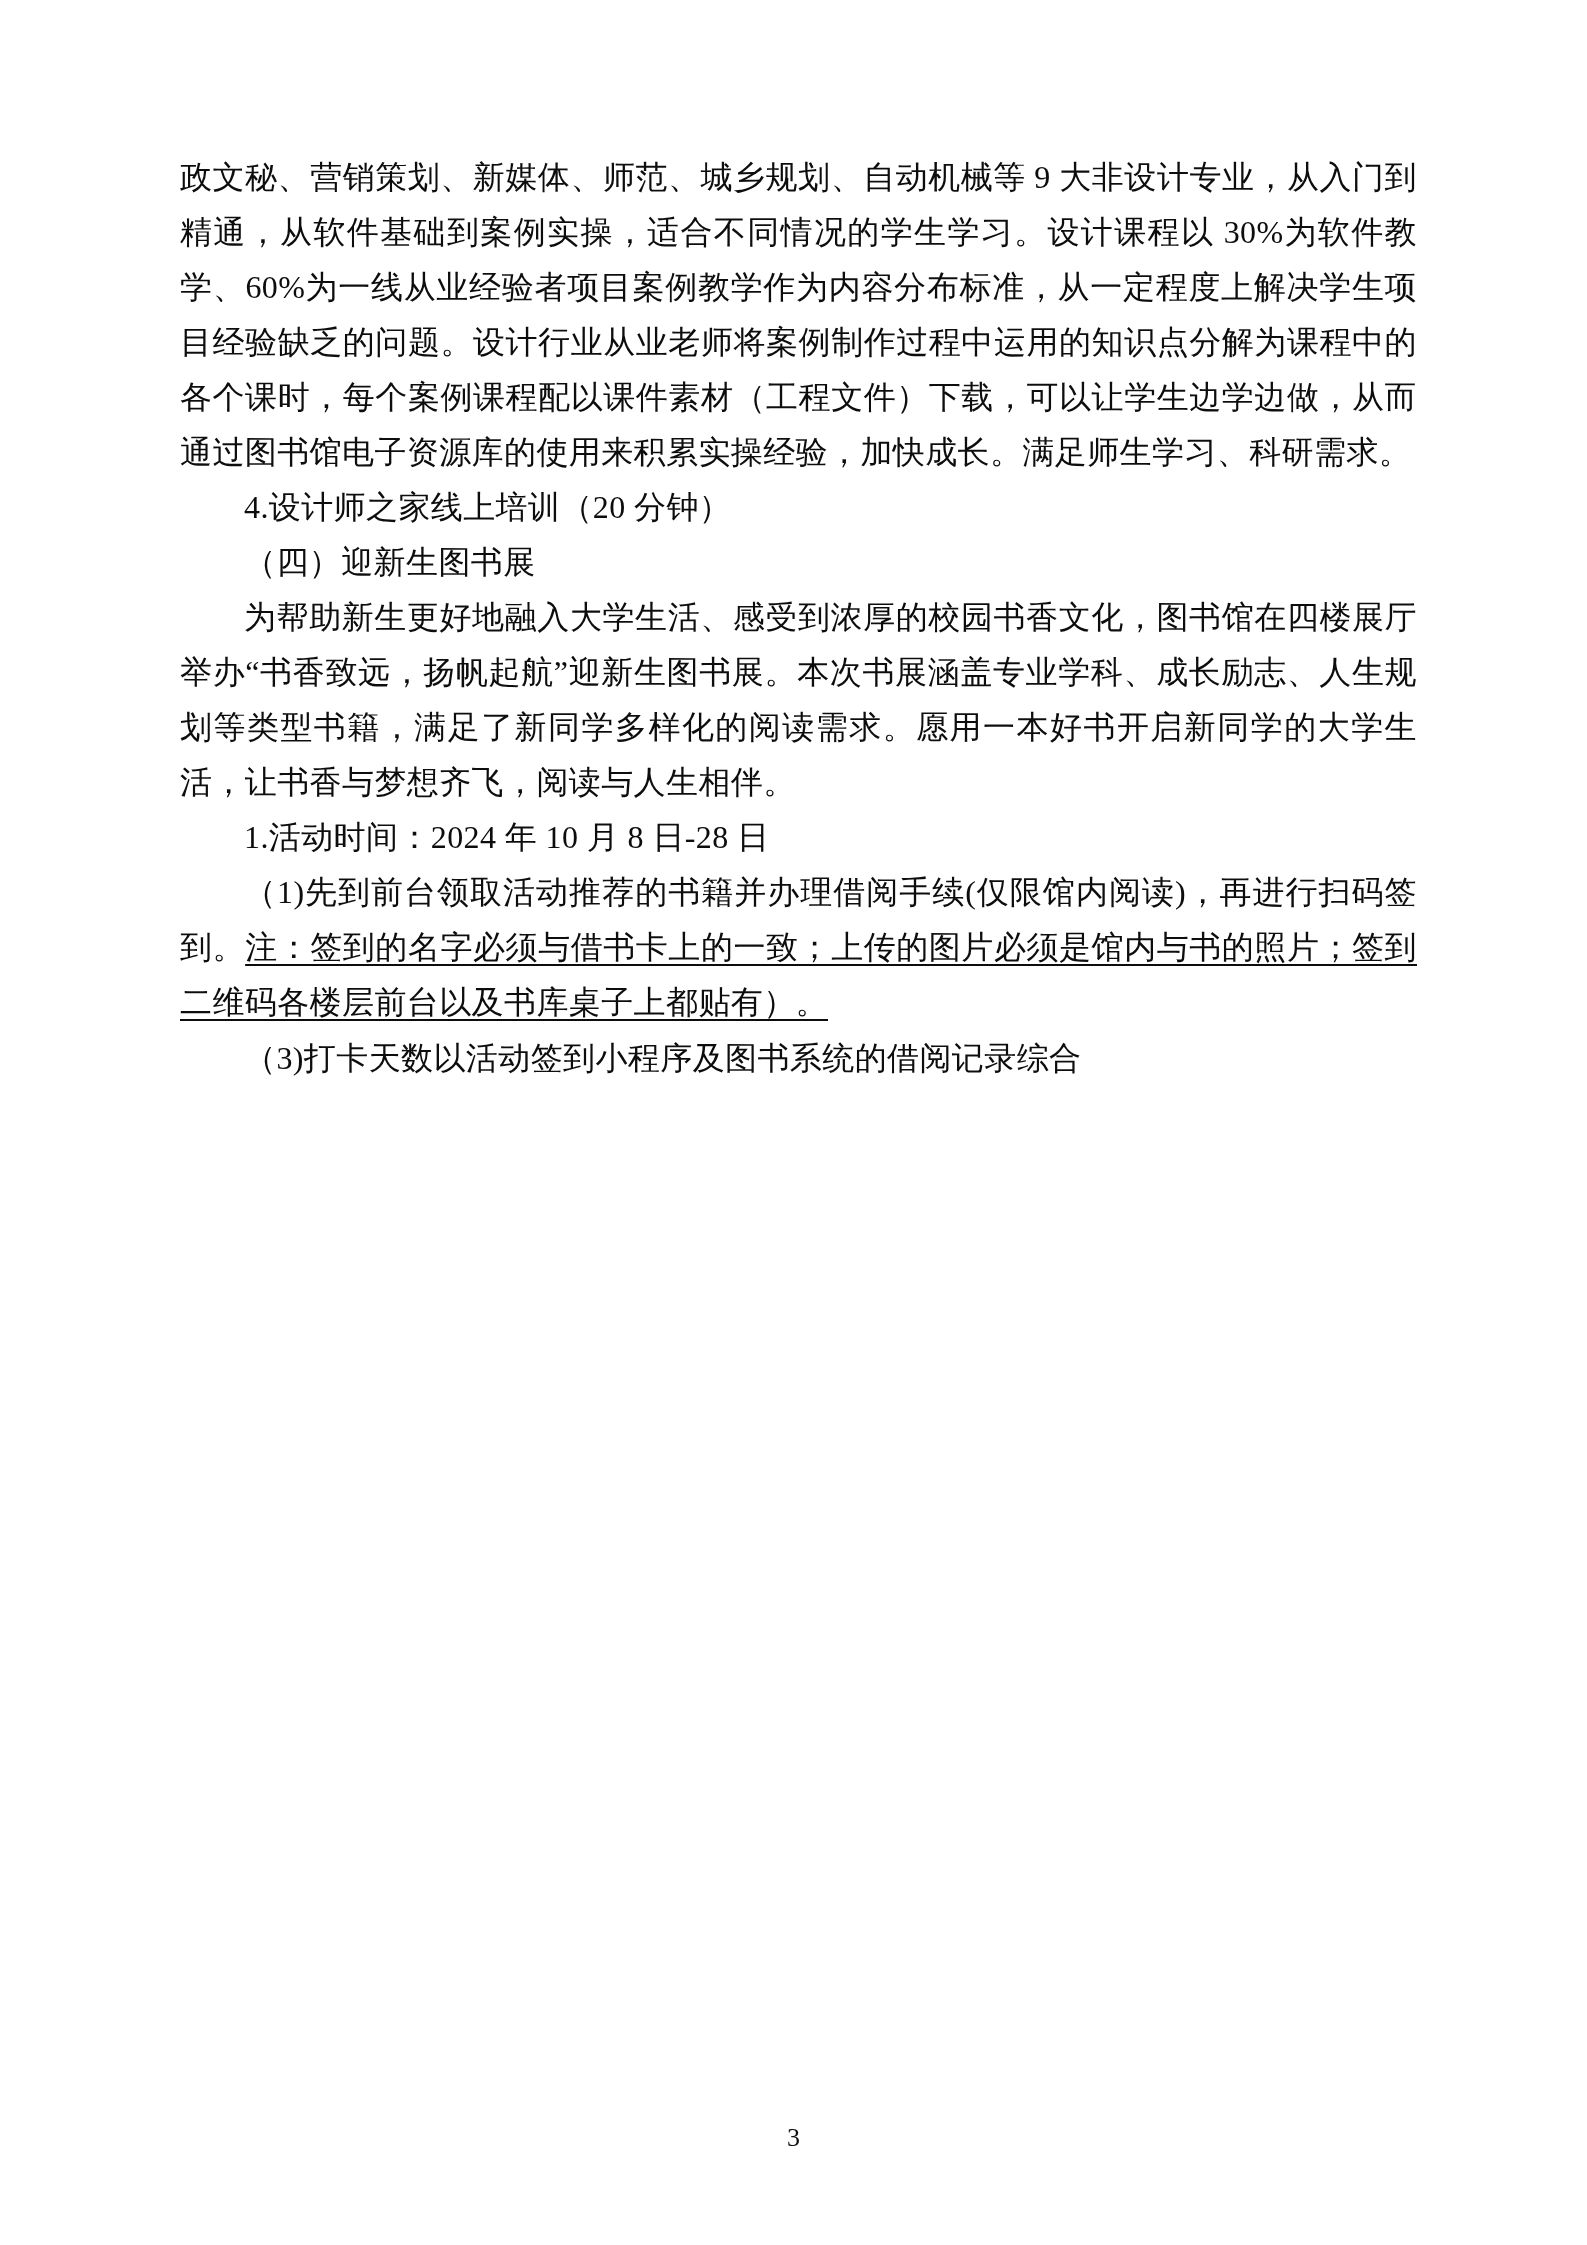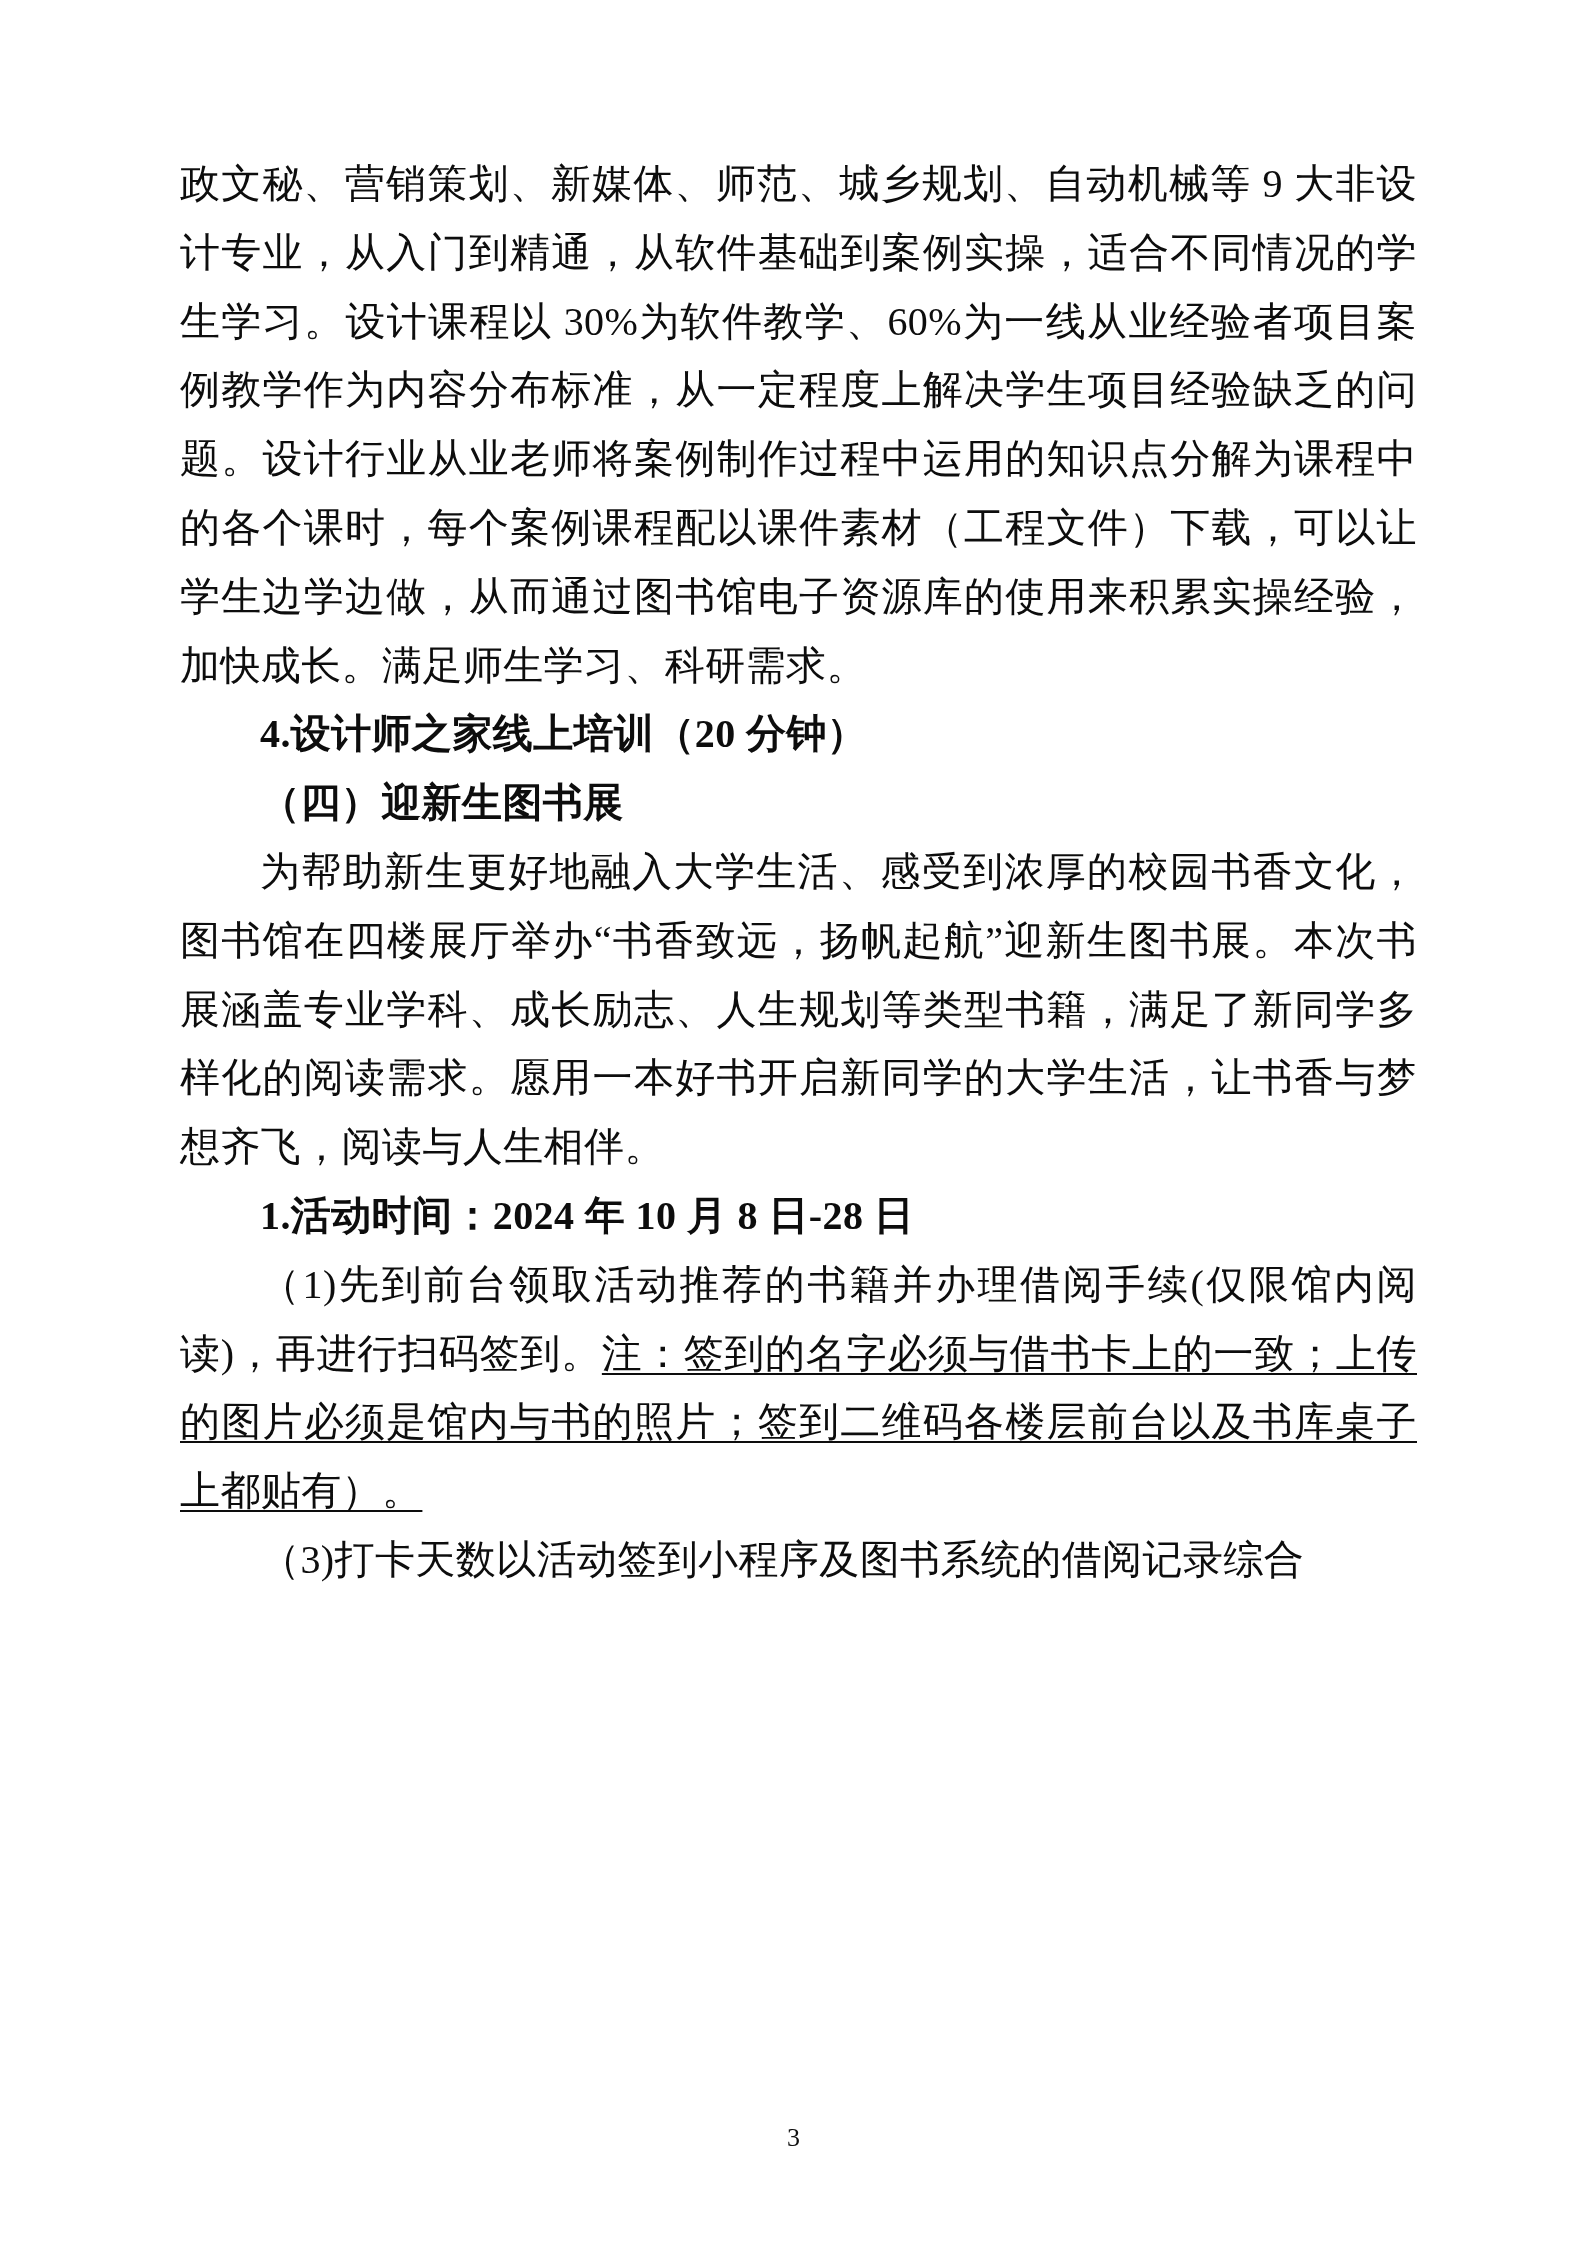--- a/index.html
+++ b/index.html
@@ -17,34 +17,34 @@
   .page {
     position: absolute;
     top: 0;
     left: 0;
     width: 1587px;
     height: 2245px;
     box-sizing: border-box;
     padding: 150px 170px 0 180px;
   }
   .doc-body {
-    font-size: 40px;
+    font-size: 32px;
     line-height: 1.72;
     text-align: justify;
     text-justify: inter-ideograph;
     letter-spacing: 0.4px;
   }
   p {
     margin: 0 0 0 0;
   }
   .indent {
     text-indent: 2em;
   }
   .heading {
-    font-weight: bold;
+    font-weight: normal;
     text-indent: 2em;
   }
   .underline {
     text-decoration: underline;
     text-underline-offset: 6px;
     text-decoration-thickness: 2px;
   }
   .page-number {
     position: absolute;
     bottom: 92px;

